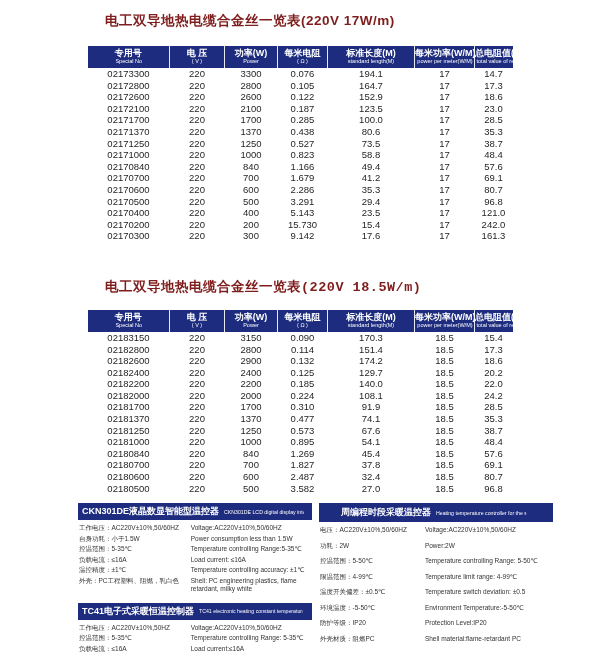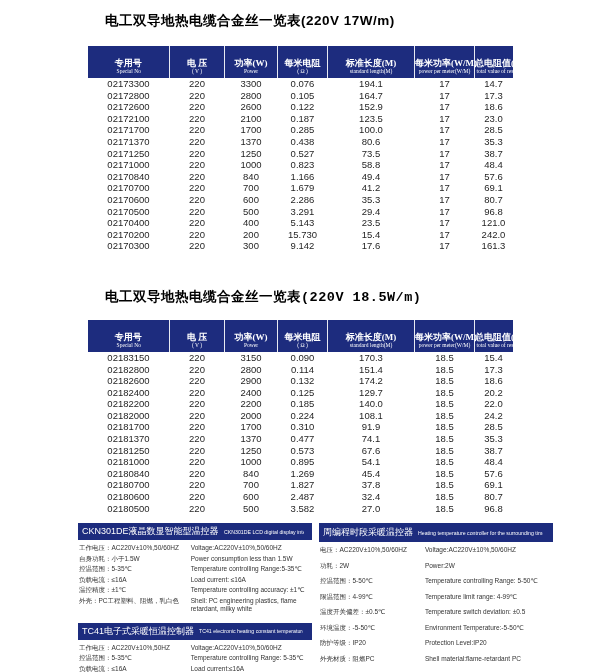--- a/index.html
+++ b/index.html
@@ -5,51 +5,51 @@
   html,body{margin:0;padding:0;background:#ffffff;}
   .sheet{
     width:600px;height:672px;overflow:hidden;position:relative;
     background:#fff;color:#1a1a1a;
     font-family:"Liberation Sans","DejaVu Sans",sans-serif;
   }
   
   .table-title{
     margin:0 0 0 105px;padding-top:12px;
     font-size:13.5px;font-weight:bold;letter-spacing:.5px;
-    color:#000000;line-height:18px;
+    color:#7f1d1d;line-height:18px;
   }
   .table-title.second{padding-top:37px;font-family:Liberation Mono, monospace;}
   
   .spec-table{
     width:425px;margin:16px auto 0 auto;border-collapse:collapse;table-layout:fixed;
   }
   .spec-table.second{margin-top:13px;}
   .spec-table th{
     background:var(--header-bg,#1d2c7e);color:#fff;vertical-align:middle;
-    padding:12px 0 3px 0;border-right:1px solid rgba(255,255,255,.9);font-family:Liberation Serif, serif;
+    padding:2px 0 3px 0;border-right:1px solid rgba(255,255,255,.9);
   }
   .spec-table th:last-child{border-right:none;}
   .h-zh{display:block;font-size:9px;font-weight:bold;line-height:10px;white-space:nowrap;}
   .h-en{display:block;font-size:6px;font-weight:normal;line-height:7px;white-space:nowrap;transform:scaleX(.92);}
   .spec-table td{
     font-size:9.5px;text-align:center;line-height:11.6px;padding:0;
     color:#1f1f1f;white-space:nowrap;
   }
   
   .bottom{
     display:flex;gap:7px;margin-top:9px;padding:0 47px 0 78px;align-items:flex-start;
   }
   .bcol{flex:1;display:flex;flex-direction:column;gap:5px;min-width:0;}
   .spec-box{width:100%;}
   .box-header{
     background:var(--header-bg,#1d2c7e);color:#fff;
     display:flex;align-items:center;gap:5px;padding:2px 4px;min-height:10px;
   }
-  .weekly .box-header{padding:3px 4px;}
-  .box-title-zh{font-size:9px;font-weight:normal;white-space:nowrap;flex:none;}
+  .weekly .box-header{padding:3px 22px;}
+  .box-title-zh{font-size:9px;font-weight:bold;white-space:nowrap;flex:none;}
   .box-title-en{font-size:5.5px;white-space:nowrap;overflow:hidden;transform:scaleX(.95);transform-origin:left;}
   .box-body{padding:4px 1px 2px 1px;}
   .spec-row{display:flex;gap:5px;margin-bottom:2px;}
   .spec-zh{width:47%;font-size:6.5px;line-height:8.5px;color:#333;}
   .spec-en{width:53%;font-size:6.5px;line-height:8.5px;color:#333;}
   .weekly .spec-row{margin-bottom:7px;}
   .weekly .spec-zh{width:44%;}
   .weekly .spec-en{width:56%;}
 </style>
 </head>

